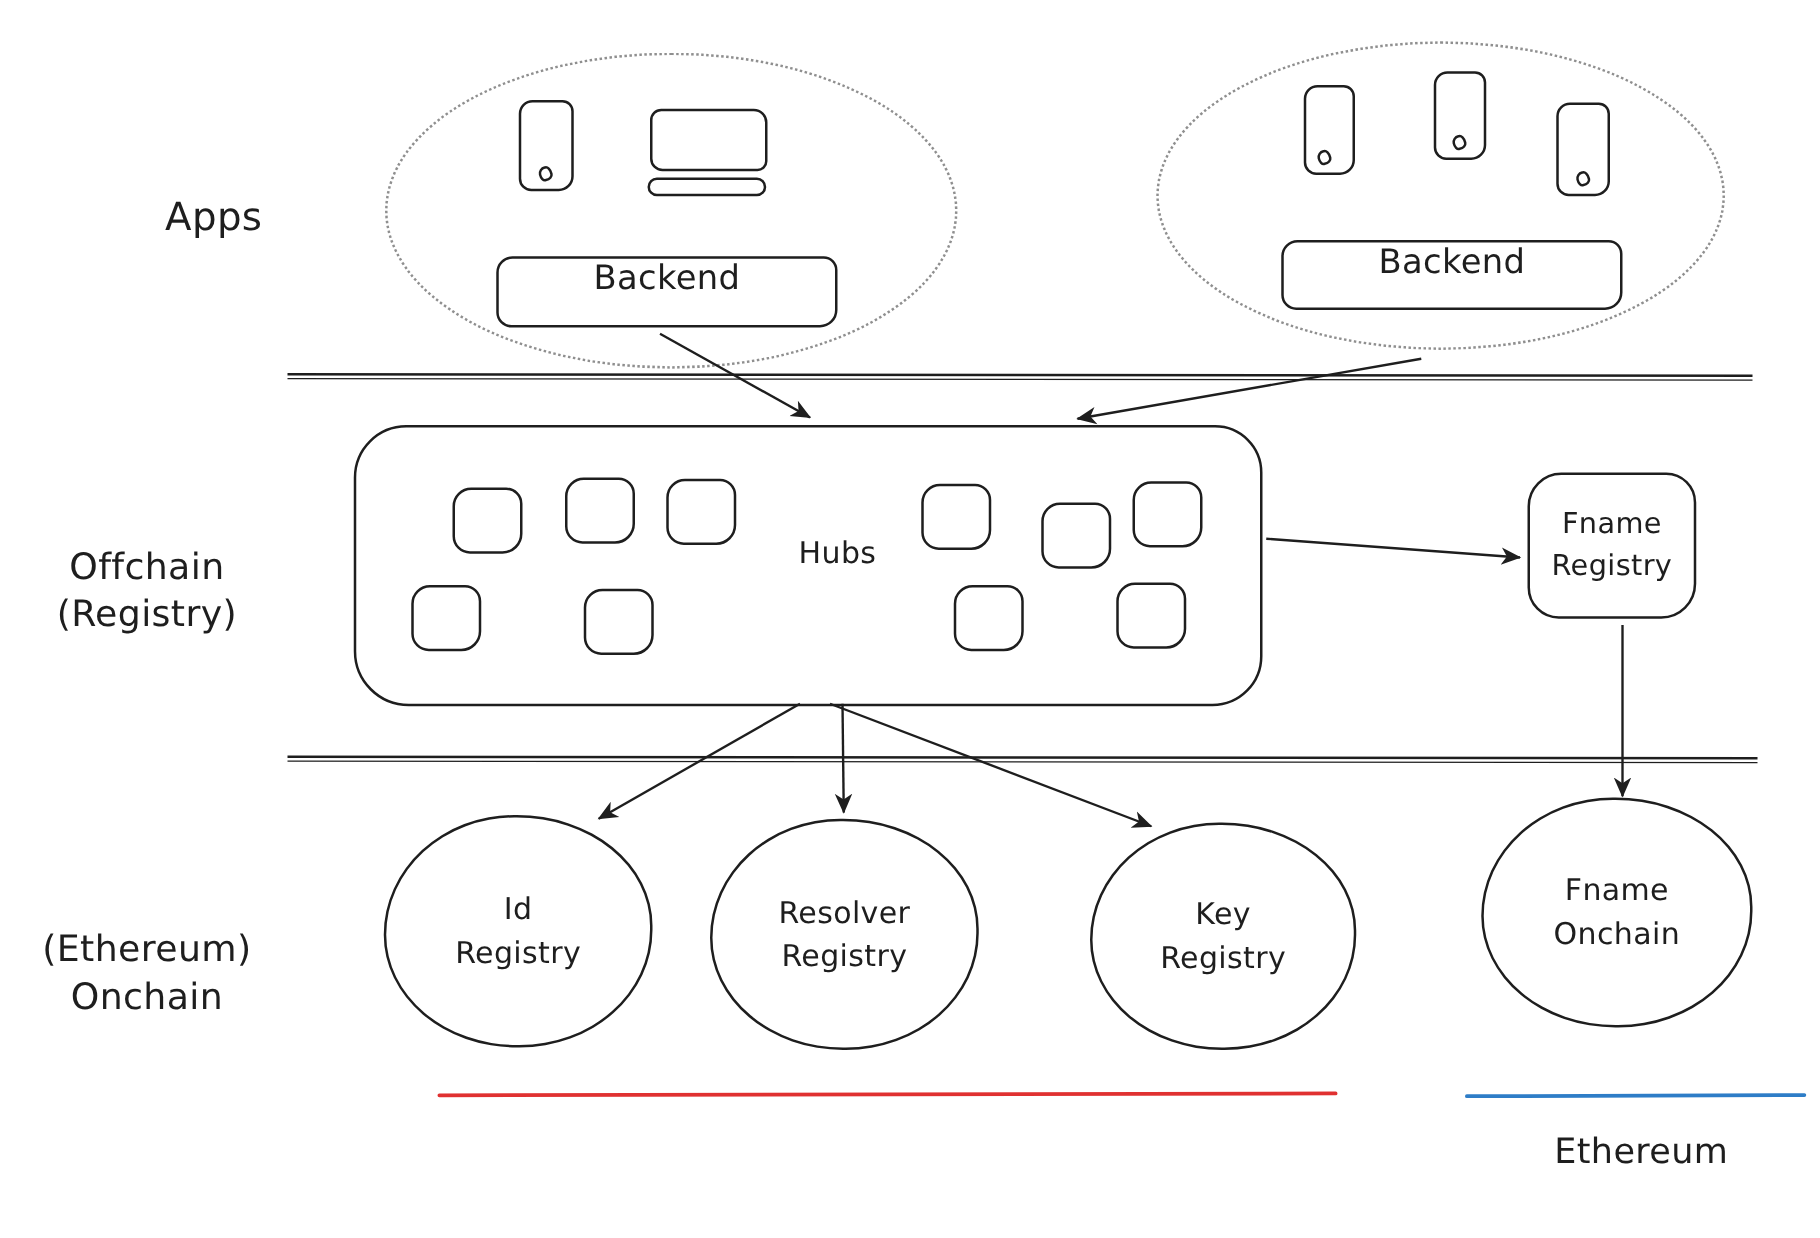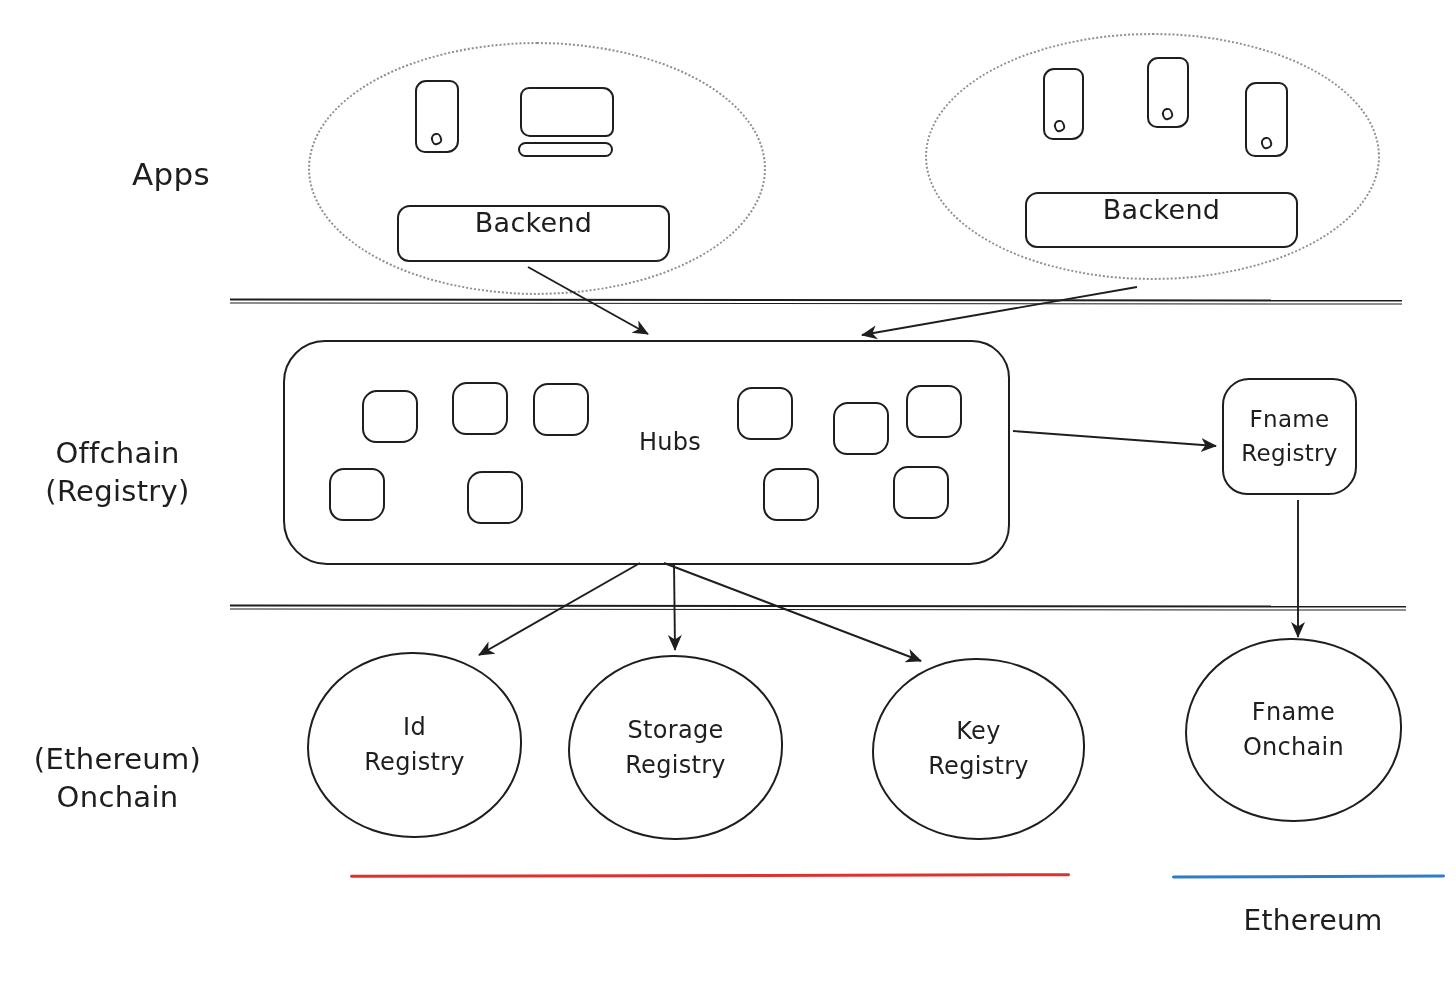--- a/index.html
+++ b/index.html
@@ -131,21 +131,21 @@
   </div>
 
   <div class="abs txt contract-circle circle-id">
     <div class="center">
       <div>Id</div>
       <div>Registry</div>
     </div>
   </div>
   <div class="abs txt contract-circle circle-storage">
     <div class="center">
-      <div>Storage</div>
+      <div>Resolver</div>
       <div>Registry</div>
     </div>
   </div>
   <div class="abs txt contract-circle circle-key">
     <div class="center">
       <div>Key</div>
       <div>Registry</div>
     </div>
   </div>
   <div class="abs txt contract-circle circle-fname">

